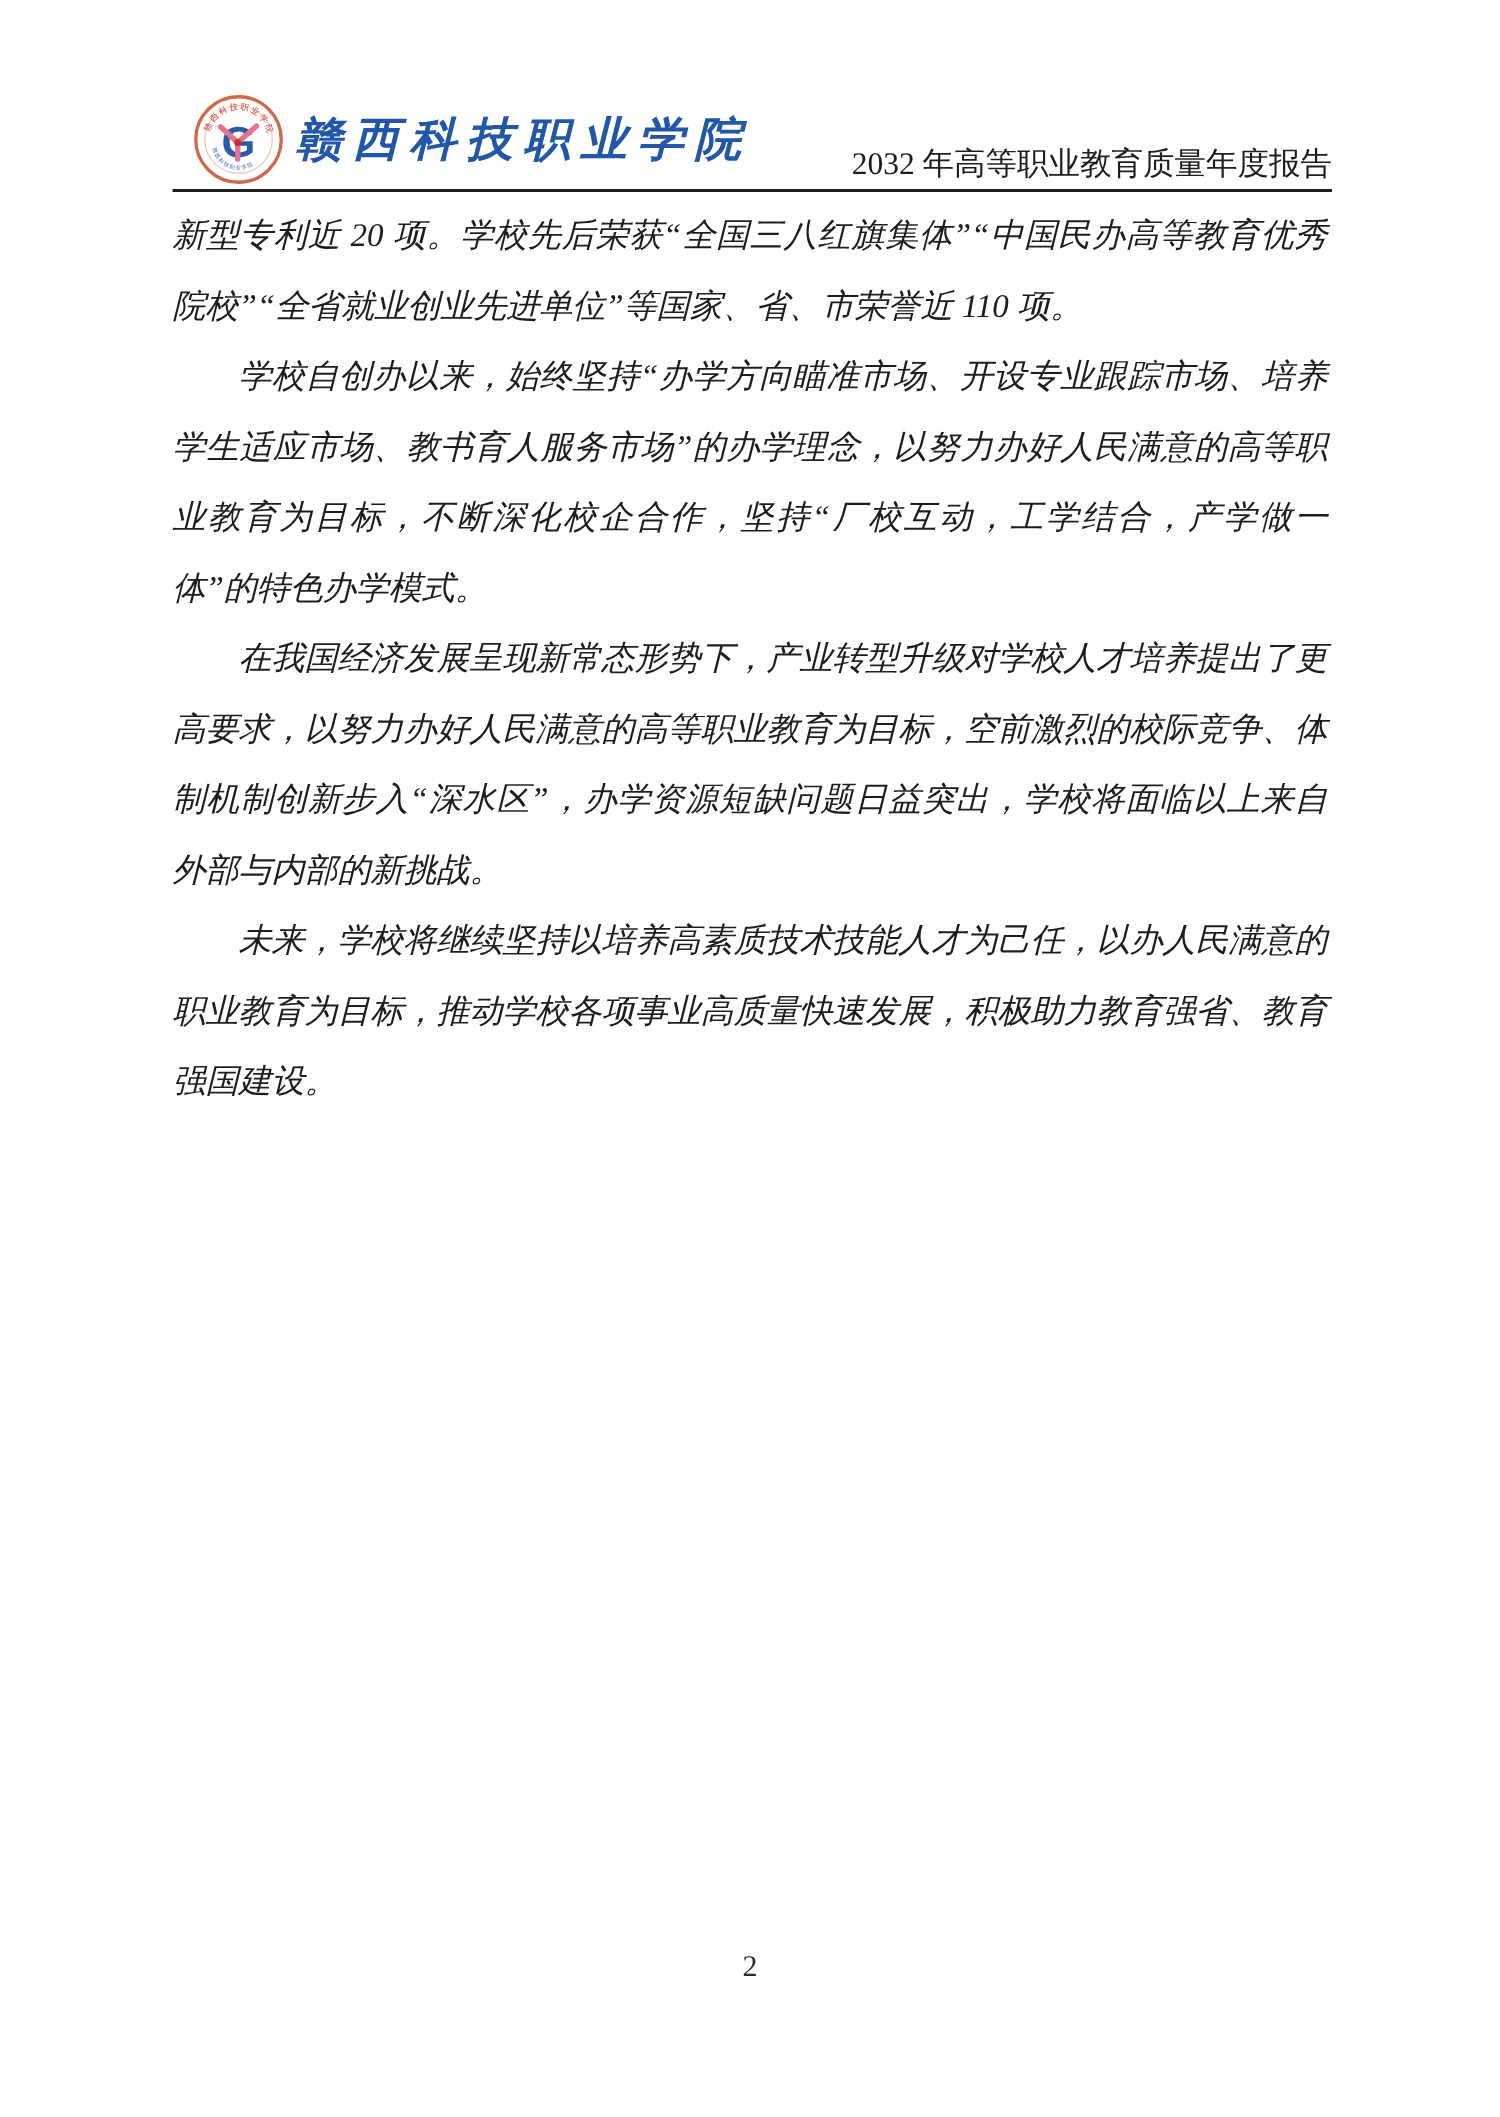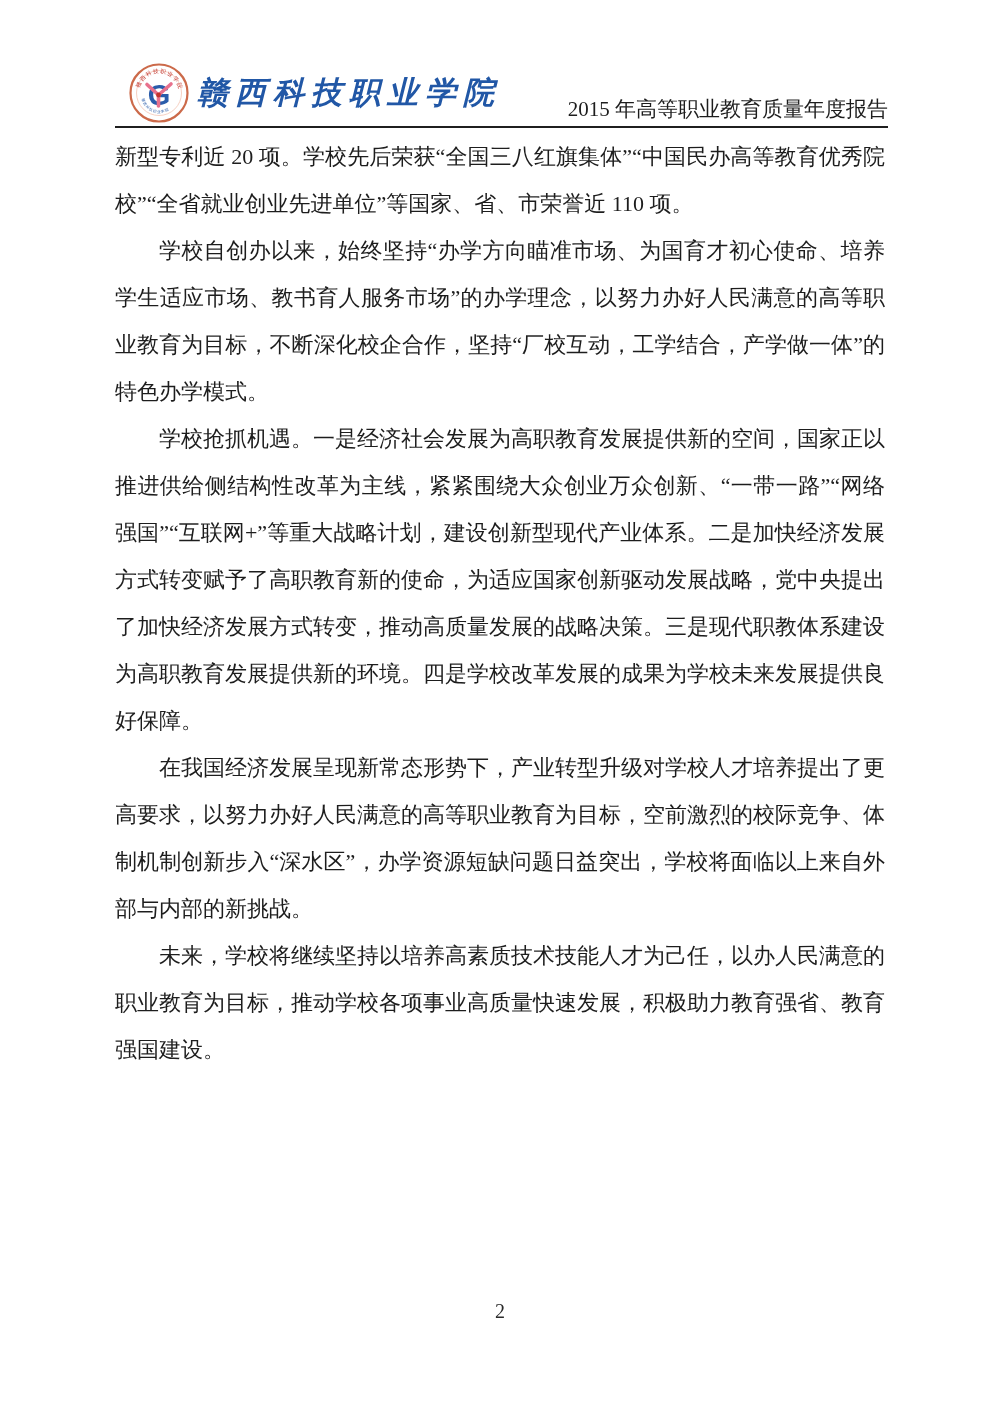--- a/index.html
+++ b/index.html
@@ -55,20 +55,21 @@
   
   .body-text {
     position: absolute;
     left: 115px;
     right: 115px;
     top: 133px;
     font-size: 22px;
     line-height: 47px;
     text-align: justify;
     text-justify: inter-character;
+    font-style: italic;
   }
   .body-text p {
     margin: 0;
     padding: 0;
     text-indent: 2em;
   }
   .body-text p.continuation {
     text-indent: 0;
   }
   
@@ -106,28 +107,27 @@
       <g stroke="#e8718d" stroke-width="3.6" stroke-linecap="round">
         <line x1="30.5" y1="33" x2="19" y2="22.5"></line>
         <line x1="30.5" y1="33" x2="43" y2="22"></line>
         <line x1="30.5" y1="33" x2="30.5" y2="44"></line>
       </g>
       <circle cx="30.5" cy="33" r="2.4" fill="#c2342c"></circle>
     </svg>
 
     <div class="school-name">赣西科技职业学院</div>
 
-    <div class="report-title">2015 年高等职业教育质量年度报告</div>
+    <div class="report-title">2032 年高等职业教育质量年度报告</div>
 
   </div>
 
   <div class="body-text">
     <p class="continuation">新型专利近 20 项。学校先后荣获“全国三八红旗集体”“中国民办高等教育优秀院校”“全省就业创业先进单位”等国家、省、市荣誉近 110 项。</p>
-    <p>学校自创办以来，始终坚持“办学方向瞄准市场、为国育才初心使命、培养学生适应市场、教书育人服务市场”的办学理念，以努力办好人民满意的高等职业教育为目标，不断深化校企合作，坚持“厂校互动，工学结合，产学做一体”的特色办学模式。</p>
-    <p>学校抢抓机遇。一是经济社会发展为高职教育发展提供新的空间，国家正以推进供给侧结构性改革为主线，紧紧围绕大众创业万众创新、“一带一路”“网络强国”“互联网+”等重大战略计划，建设创新型现代产业体系。二是加快经济发展方式转变赋予了高职教育新的使命，为适应国家创新驱动发展战略，党中央提出了加快经济发展方式转变，推动高质量发展的战略决策。三是现代职教体系建设为高职教育发展提供新的环境。四是学校改革发展的成果为学校未来发展提供良好保障。</p>
+    <p>学校自创办以来，始终坚持“办学方向瞄准市场、开设专业跟踪市场、培养学生适应市场、教书育人服务市场”的办学理念，以努力办好人民满意的高等职业教育为目标，不断深化校企合作，坚持“厂校互动，工学结合，产学做一体”的特色办学模式。</p>
     <p>在我国经济发展呈现新常态形势下，产业转型升级对学校人才培养提出了更高要求，以努力办好人民满意的高等职业教育为目标，空前激烈的校际竞争、体制机制创新步入“深水区”，办学资源短缺问题日益突出，学校将面临以上来自外部与内部的新挑战。</p>
     <p>未来，学校将继续坚持以培养高素质技术技能人才为己任，以办人民满意的职业教育为目标，推动学校各项事业高质量快速发展，积极助力教育强省、教育强国建设。</p>
   </div>
 
   <div class="footer">
     <span>2</span>
   </div>
 
 </div>
 

